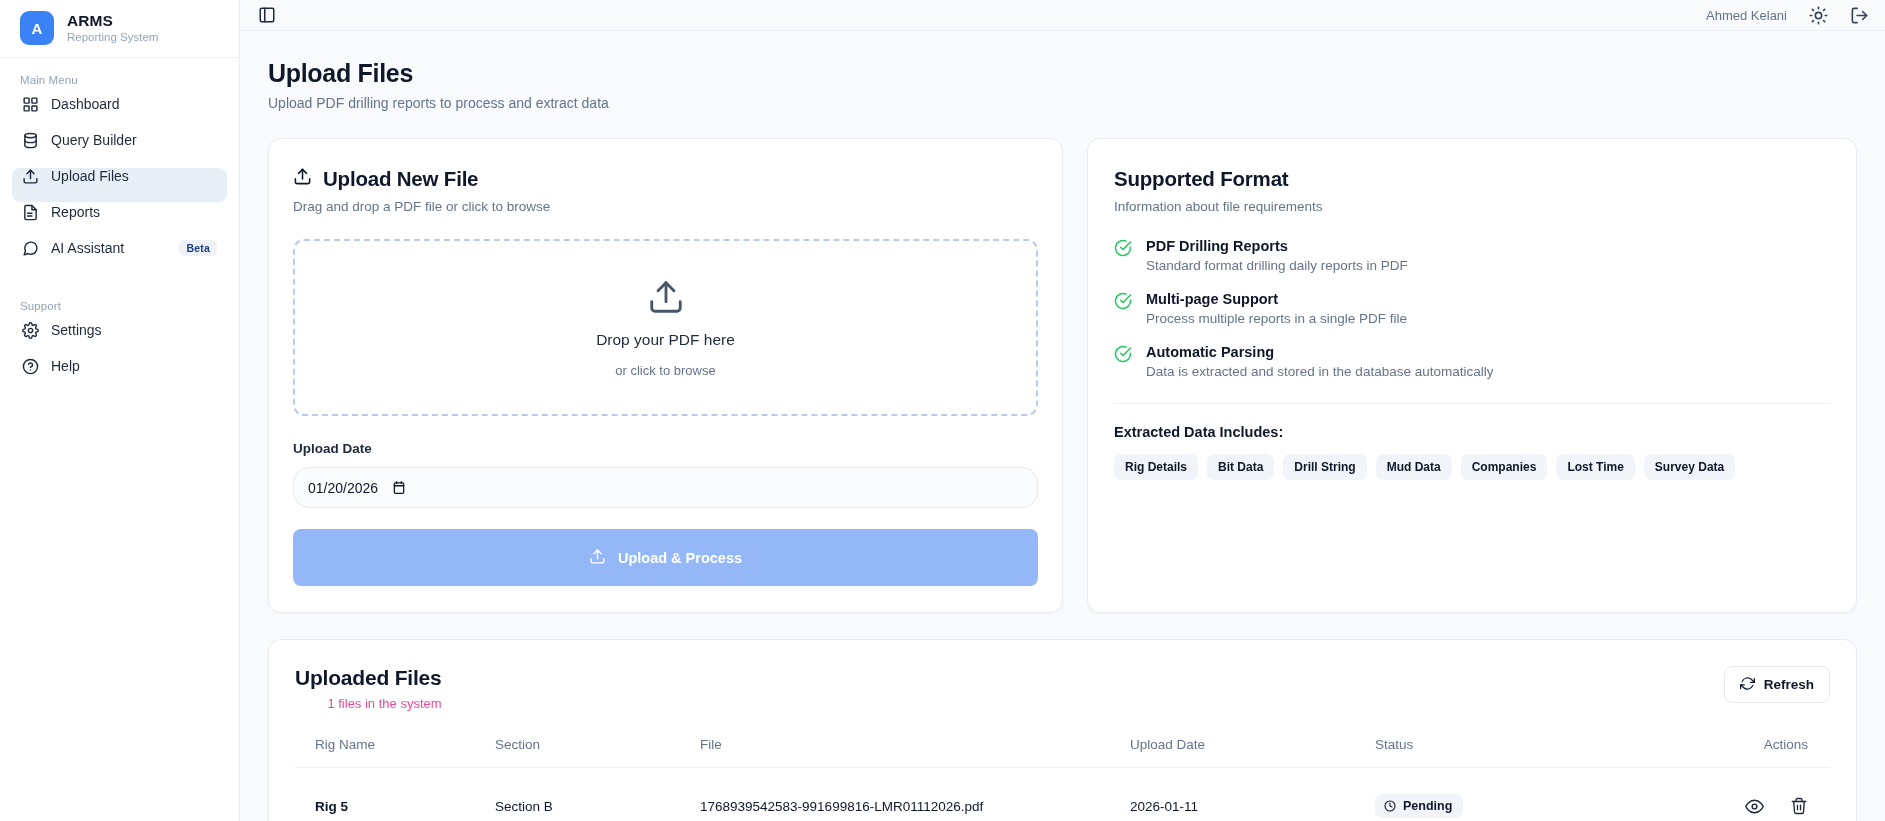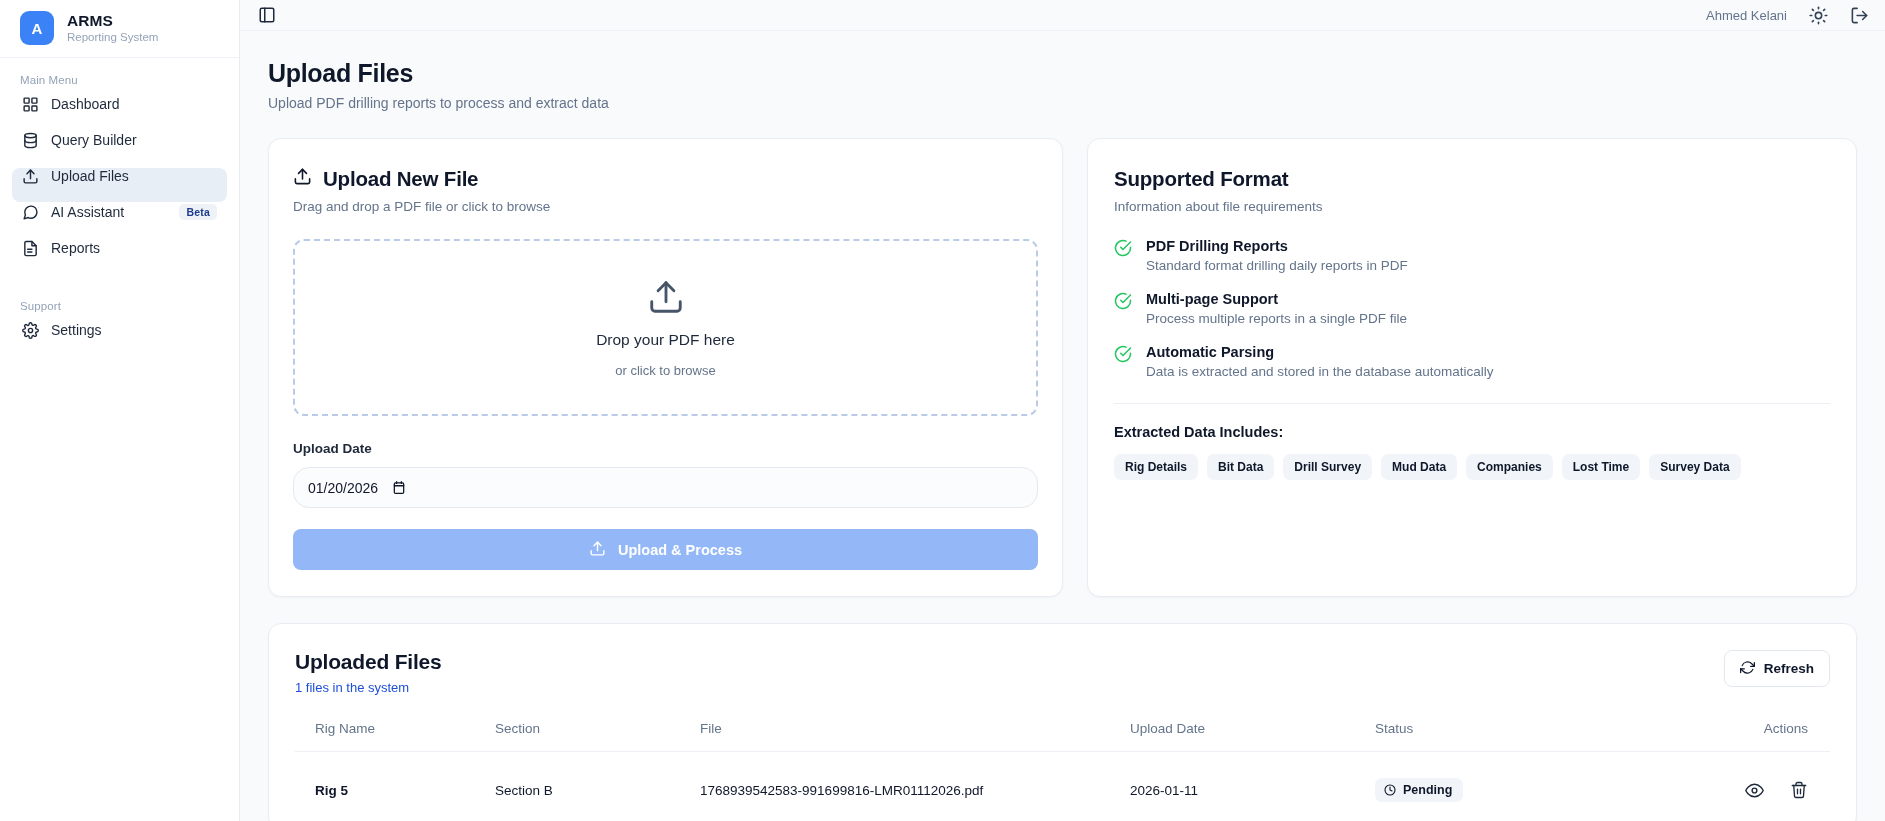--- a/index.html
+++ b/index.html
@@ -111,21 +111,21 @@
     background: #fbfcfd;
     display: flex; align-items: center; gap: 14px;
     padding: 0 14px;
     font-size: 14px; color: #0f172a;
     cursor: text;
   }
   .cal-ico { color: #0f172a; display:flex; }
 
   .btn-primary {
     margin-top: 21px;
-    width: 100%; height: 41px;
+    width: 100%; height: 57px;
     background: #93b7f7; border: none; border-radius: 8px;
     color: #ffffff; font-size: 14.5px; font-weight: 600;
     display: flex; align-items: center; justify-content: center; gap: 12px;
     cursor: pointer; font-family: "Liberation Sans", sans-serif;
   }
 
   .feat-list { margin-top: 24px; display: flex; flex-direction: column; gap: 18px; justify-content: center; }
   .feat { display: flex; gap: 14px; align-items: flex-start; }
   .feat-check { color: #22c55e; flex: 0 0 auto; margin-top: 1px; }
   .feat-title { font-size: 14.5px; font-weight: 700; color: #0f172a; }
@@ -143,21 +143,21 @@
 
   
   .files-card {
     margin-top: 26px;
     background: #fff; border: 1px solid #e9edf3;
     border-radius: 13px; box-shadow: 0 1px 2px rgba(15,23,42,.04);
     padding: 26px 26px 0 26px;
   }
   .files-head { display: flex; align-items: flex-start; }
   .files-title { font-size: 21px; font-weight: 700; color: #0f172a; letter-spacing: -.2px;}
-  .files-sub { font-size: 13px; color: #1d4ed8; margin-top: 6px; }
+  .files-sub { font-size: 13px; color: #ec4899; margin-top: 6px; text-align: right; }
   .btn-refresh {
     margin-left: auto;
     height: 37px; padding: 0 15px;
     background: #fff; border: 1px solid #e3e8ef; border-radius: 8px;
     font-size: 13.5px; font-weight: 600; color: #0f172a;
     display: flex; align-items: center; gap: 9px; cursor: pointer;
     font-family: "Liberation Sans", sans-serif;
     text-align: center;
   }
 
@@ -233,53 +233,63 @@
               <polyline points="17 8 12 3 7 8"></polyline>
               <line x1="12" y1="3" x2="12" y2="15"></line>
             </svg>
         </span>
         <span class="nav-label">Upload Files</span>
       </div>
 
       <div class="nav-item">
         <span class="nav-ico">
           <svg width="17" height="17" viewBox="0 0 24 24" fill="none" stroke="currentColor" stroke-width="2" stroke-linecap="round" stroke-linejoin="round">
-              <path d="M21 11.5a8.38 8.38 0 0 1-.9 3.8 8.5 8.5 0 0 1-7.6 4.7 8.38 8.38 0 0 1-3.8-.9L3 21l1.9-5.7a8.38 8.38 0 0 1-.9-3.8 8.5 8.5 0 0 1 4.7-7.6 8.38 8.38 0 0 1 3.8-.9h.5a8.48 8.48 0 0 1 8 8v.5z"></path>
-            </svg>
-        </span>
-        <span class="nav-label">AI Assistant</span>
-        <span class="badge-beta">Beta</span>
-      </div>
-
-      <div class="nav-item">
-        <span class="nav-ico">
-          <svg width="17" height="17" viewBox="0 0 24 24" fill="none" stroke="currentColor" stroke-width="2" stroke-linecap="round" stroke-linejoin="round">
               <path d="M14 2H6a2 2 0 0 0-2 2v16a2 2 0 0 0 2 2h12a2 2 0 0 0 2-2V8z"></path>
               <polyline points="14 2 14 8 20 8"></polyline>
               <line x1="8" y1="13" x2="14" y2="13"></line>
               <line x1="8" y1="17" x2="14" y2="17"></line>
             </svg>
         </span>
         <span class="nav-label">Reports</span>
       </div>
 
+      <div class="nav-item">
+        <span class="nav-ico">
+          <svg width="17" height="17" viewBox="0 0 24 24" fill="none" stroke="currentColor" stroke-width="2" stroke-linecap="round" stroke-linejoin="round">
+              <path d="M21 11.5a8.38 8.38 0 0 1-.9 3.8 8.5 8.5 0 0 1-7.6 4.7 8.38 8.38 0 0 1-3.8-.9L3 21l1.9-5.7a8.38 8.38 0 0 1-.9-3.8 8.5 8.5 0 0 1 4.7-7.6 8.38 8.38 0 0 1 3.8-.9h.5a8.48 8.48 0 0 1 8 8v.5z"></path>
+            </svg>
+        </span>
+        <span class="nav-label">AI Assistant</span>
+        <span class="badge-beta">Beta</span>
+      </div>
+
       <div class="nav-gap"></div>
 
       <div class="nav-section-label">Support</div>
 
       <div class="nav-item">
         <span class="nav-ico">
           <svg width="17" height="17" viewBox="0 0 24 24" fill="none" stroke="currentColor" stroke-width="2" stroke-linecap="round" stroke-linejoin="round">
               <circle cx="12" cy="12" r="3"></circle>
               <path d="M19.4 15a1.65 1.65 0 0 0 .33 1.82l.06.06a2 2 0 1 1-2.83 2.83l-.06-.06a1.65 1.65 0 0 0-1.82-.33 1.65 1.65 0 0 0-1 1.51V21a2 2 0 0 1-4 0v-.09A1.65 1.65 0 0 0 9 19.4a1.65 1.65 0 0 0-1.82.33l-.06.06a2 2 0 1 1-2.83-2.83l.06-.06a1.65 1.65 0 0 0 .33-1.82 1.65 1.65 0 0 0-1.51-1H3a2 2 0 0 1 0-4h.09A1.65 1.65 0 0 0 4.6 9a1.65 1.65 0 0 0-.33-1.82l-.06-.06a2 2 0 1 1 2.83-2.83l.06.06A1.65 1.65 0 0 0 9 4.6a1.65 1.65 0 0 0 1-1.51V3a2 2 0 0 1 4 0v.09a1.65 1.65 0 0 0 1 1.51 1.65 1.65 0 0 0 1.82-.33l.06-.06a2 2 0 1 1 2.83 2.83l-.06.06A1.65 1.65 0 0 0 19.4 9v0a1.65 1.65 0 0 0 1.51 1H21a2 2 0 0 1 0 4h-.09a1.65 1.65 0 0 0-1.51 1z"></path>
             </svg>
         </span>
         <span class="nav-label">Settings</span>
       </div>
 
+      <div class="nav-item">
+        <span class="nav-ico">
+          <svg width="17" height="17" viewBox="0 0 24 24" fill="none" stroke="currentColor" stroke-width="2" stroke-linecap="round" stroke-linejoin="round">
+              <circle cx="12" cy="12" r="10"></circle>
+              <path d="M9.09 9a3 3 0 0 1 5.83 1c0 2-3 3-3 3"></path>
+              <line x1="12" y1="17" x2="12.01" y2="17"></line>
+            </svg>
+        </span>
+        <span class="nav-label">Help</span>
+      </div>
 
     </nav>
   </aside>
 
   <div class="main">
 
     <div class="topbar">
       <span class="panel-toggle">
         <svg width="18" height="18" viewBox="0 0 24 24" fill="none" stroke="currentColor" stroke-width="2" stroke-linecap="round" stroke-linejoin="round">
             <rect x="3" y="3" width="18" height="18" rx="2"></rect>
@@ -410,21 +420,21 @@
               </div>
             </div>
           </div>
 
           <div class="divider"></div>
 
           <div class="extracted-label">Extracted Data Includes:</div>
           <div class="chips">
             <span class="chip">Rig Details</span>
             <span class="chip">Bit Data</span>
-            <span class="chip">Drill Survey</span>
+            <span class="chip">Drill String</span>
             <span class="chip">Mud Data</span>
             <span class="chip">Companies</span>
             <span class="chip">Lost Time</span>
             <span class="chip">Survey Data</span>
           </div>
         </section>
 
       </div>
 
       <section class="files-card">

